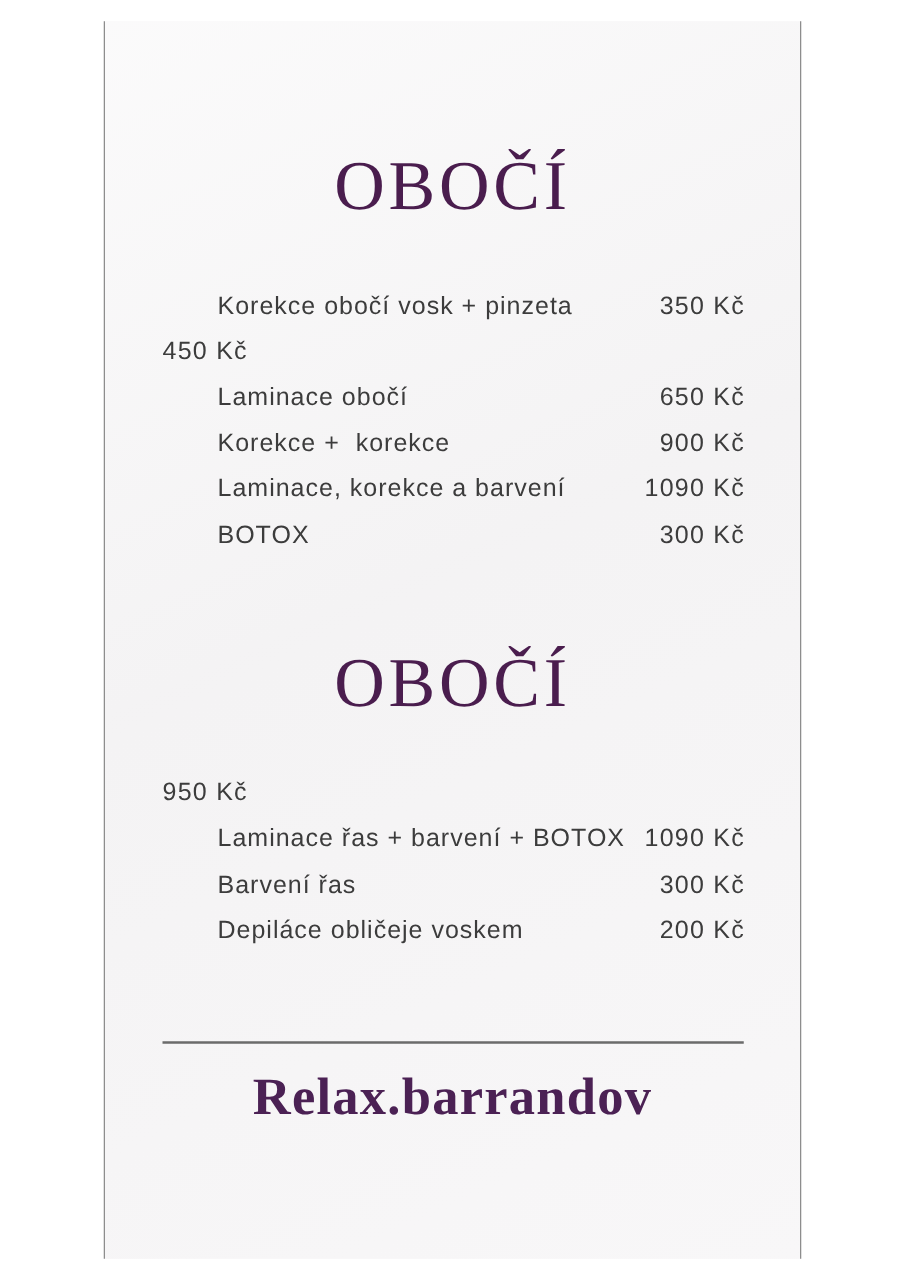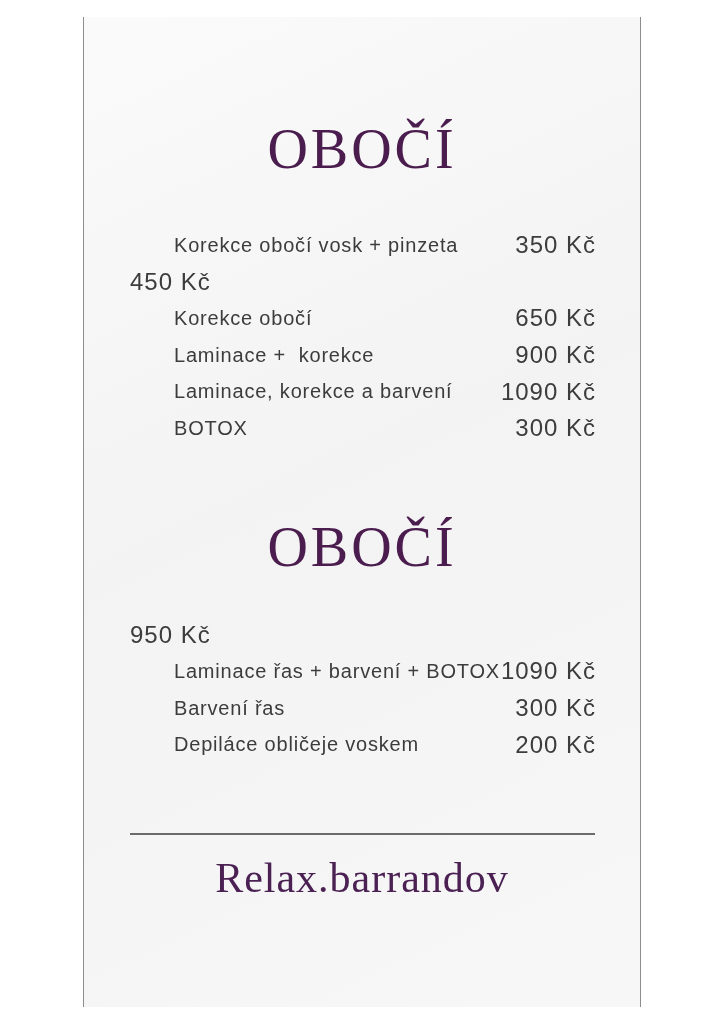--- a/index.html
+++ b/index.html
@@ -52,37 +52,37 @@
     padding: 0 44px 0 46px;
   }
   .label {
     font-size: 20px;
     letter-spacing: 0.8px;
     color: #3c3c3c;
     white-space: pre-wrap;
     margin-left: 44px;
   }
   .price {
-    font-size: 24px;
+    font-size: 20px;
     letter-spacing: 1px;
     color: #3c3c3c;
     white-space: nowrap;
     text-align: right;
   }
   .divider {
     margin: 70px auto 0 auto;
     width: 465px;
     height: 2px;
     background: #6b6b6b;
   }
   .brand {
     margin-top: 22px;
     text-align: center;
     font-family: "Liberation Serif", serif;
-    font-weight: 400;
+    font-weight: 700;
     font-size: 42px;
     line-height: 1;
     letter-spacing: 1px;
     color: #4b2154;
   }
 </style>
 </head>
 <body>
 
 <div class="page">
@@ -95,26 +95,26 @@
     <span class="label">Korekce obočí vosk + pinzeta</span>
     <span class="price">350 Kč</span>
   </div>
 
 
   <div class="row">
     <span class="price">450 Kč</span>
   </div>
 
   <div class="row">
-    <span class="label">Korekce obočí</span>
+    <span class="label">Laminace obočí</span>
     <span class="price">650 Kč</span>
   </div>
 
   <div class="row">
-    <span class="label">Laminace +  korekce</span>
+    <span class="label">Korekce +  korekce</span>
     <span class="price">900 Kč</span>
   </div>
 
   <div class="row">
     <span class="label">Laminace, korekce a barvení</span>
     <span class="price">1090 Kč</span>
   </div>
 
   <div class="row">
     <span class="label">BOTOX</span>

